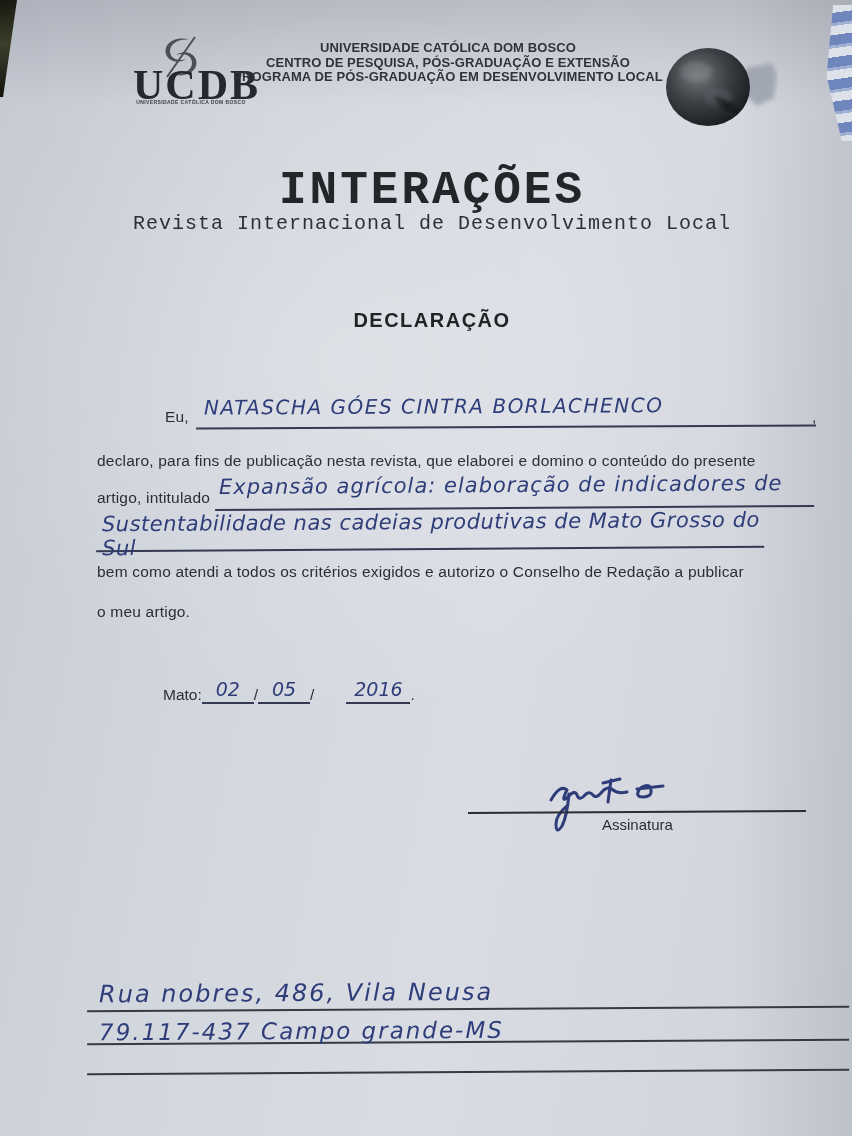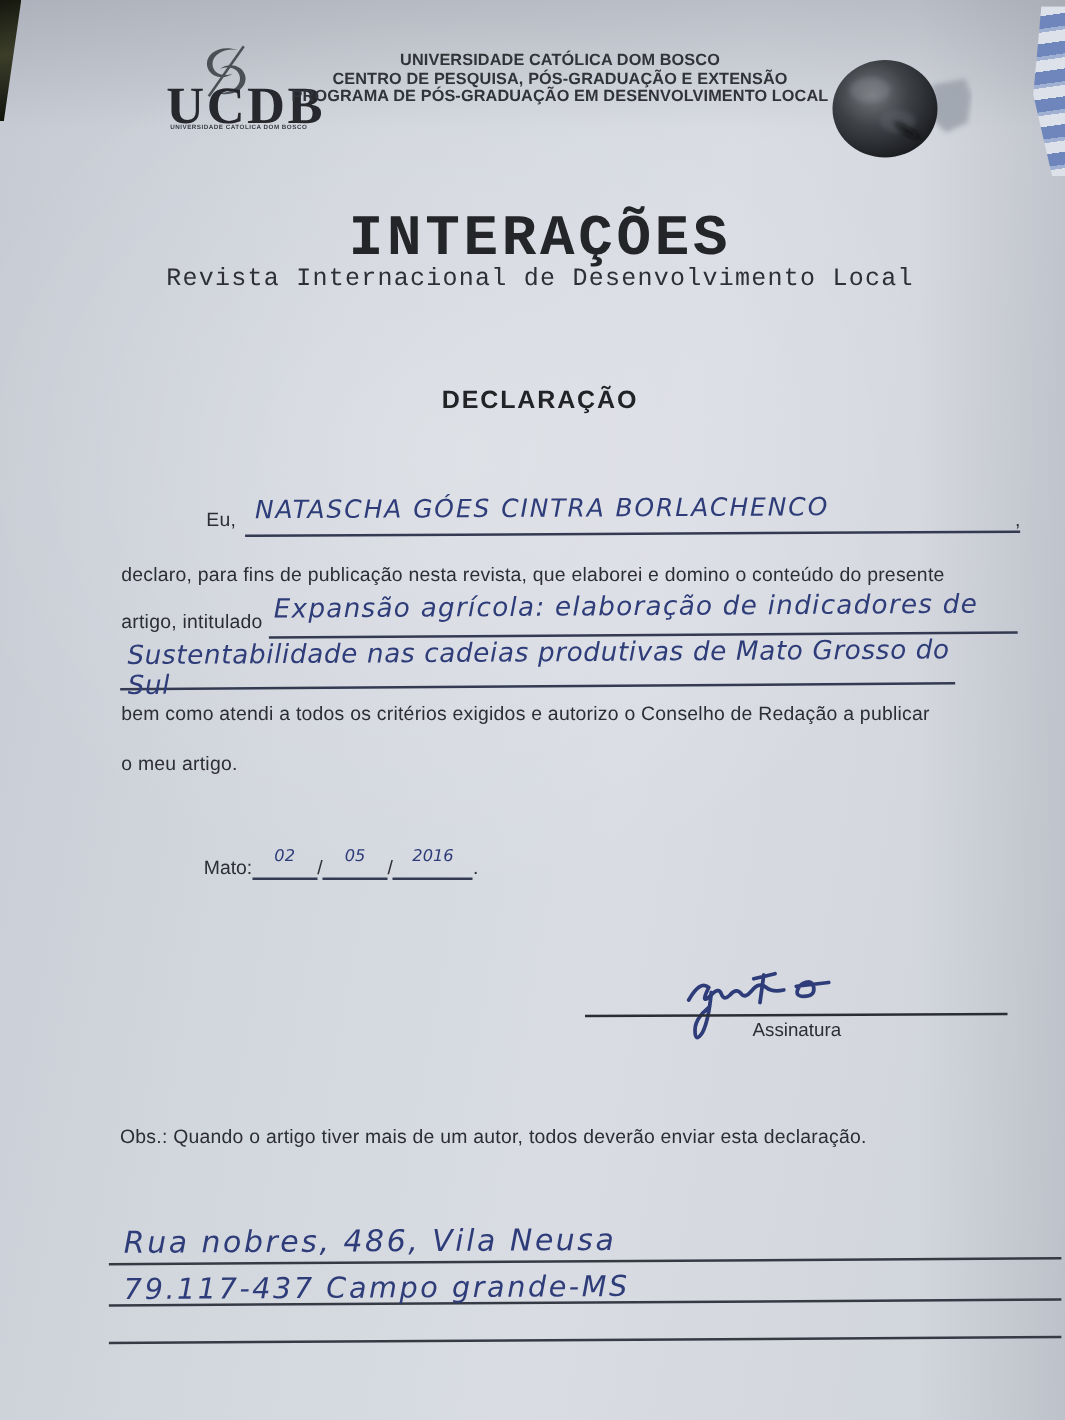--- a/index.html
+++ b/index.html
@@ -45,21 +45,21 @@
   
   .bodyline{font-size:15.5px;letter-spacing:.2px;color:#2c2e33;white-space:nowrap;}
   .ink{font-family:"DejaVu Sans",sans-serif;font-style:italic;color:#2e3d79;}
   .fill{border-bottom:2px solid #333a52;}
   .name-field{left:196px;top:394px;width:612px;height:32px;font-size:20px;letter-spacing:1.5px;padding-left:8px;transform:rotate(-.3deg);}
   .comma-end{left:812px;top:408px;}
   .title-field1{left:215px;top:473px;width:595px;height:34px;font-size:21px;letter-spacing:1px;padding-left:4px;transform:rotate(-.4deg);}
   .title-field2{left:96px;top:510px;width:662px;height:38px;font-size:21px;letter-spacing:.5px;padding-left:6px;transform:rotate(-.4deg);}
   .date-row{left:163px;top:678px;font-size:15.5px;color:#2c2e33;}
   .date-cell{display:inline-block;border-bottom:2px solid #333a52;text-align:center;
-    font-family:"DejaVu Sans",sans-serif;font-style:italic;font-size:13px;color:#2e3d79;
+    font-family:"DejaVu Sans",sans-serif;font-style:italic;font-size:19px;color:#2e3d79;
     height:24px;vertical-align:bottom;}
   
   .sig-rule{left:468px;top:811px;width:338px;border-top:2px solid #2a2d33;transform:rotate(-.3deg);}
   .sig-scribble{left:545px;top:770px;}
   .sig-label{left:602px;top:816px;font-size:15px;color:#2c2e33;}
   
   .obs{left:96px;top:901px;}
   .addr-note{left:93px;top:941px;font-size:15px;}
   .addr-row{left:87px;width:762px;border-bottom:2.5px solid #363a45;transform:rotate(-.35deg);}
   .addr-ink{position:absolute;left:12px;bottom:2px;white-space:nowrap;
@@ -124,37 +124,36 @@
   <div class="abs bodyline comma-end">,</div>
 
   <div class="abs bodyline" style="left:97px;top:452px;">declaro, para fins de publicação nesta revista, que elaborei e domino o conteúdo do presente</div>
   <div class="abs bodyline" style="left:97px;top:489px;">artigo, intitulado</div>
   <div class="abs ink fill title-field1">Expansão agrícola: elaboração de indicadores de</div>
   <div class="abs ink fill title-field2">Sustentabilidade nas cadeias produtivas de Mato Grosso do Sul</div>
   <div class="abs bodyline" style="left:97px;top:563px;">bem como atendi a todos os critérios exigidos e autorizo o Conselho de Redação a publicar</div>
   <div class="abs bodyline" style="left:97px;top:603px;">o meu artigo.</div>
 
   <div class="abs date-row">
-    <span>Mato:</span><span class="date-cell" style="width:52px;">02</span><span>/</span><span class="date-cell" style="width:52px;">05</span><span>/</span><span class="date-cell" style="width:64px;">2016</span><span>.</span>
+    <span>Mato:</span><span class="date-cell" style="width:52px;">02</span><span>/</span><span class="date-cell" style="width:52px;">05</span><span>/</span><span class="date-cell" style="width:64px;margin-left:32px;">2016</span><span>.</span>
   </div>
 
   <div class="abs sig-scribble">
     <svg width="124" height="66" viewBox="0 0 124 66">
       <g stroke="#2e3d79" stroke-width="3" fill="none" stroke-linecap="round" stroke-linejoin="round">
         <path d="M6,30 q9,-16 16,-10 q-7,14 1,7 q7,-8 9,-2 q2,6 7,1 q5,-6 9,-1 q3,4 8,-2 q6,-8 12,-3 q5,4 14,2"></path>
         <path d="M24,24 q-2,22 -7,32 q-6,9 -6,-2 q0,-9 11,-18"></path>
         <path d="M66,10 l-3,22 M58,13 l17,-4"></path>
         <path d="M97,17 q8,-4 9,3 q1,7 -8,7 q-8,0 -4,-7 q3,-5 9,-3 M92,19 l26,-3"></path>
       </g>
     </svg>
   </div>
   <div class="abs sig-rule"></div>
   <div class="abs sig-label">Assinatura</div>
 
-  <div class="abs bodyline obs">Obs.: Quando o artigo tiver mais de um autor, todos deverão enviar esta declaração.</div>
 
   <div class="abs addr-row addr1">
     <span class="addr-ink">Rua nobres, 486, Vila Neusa</span>
   </div>
   <div class="abs addr-row addr2">
     <span class="addr-ink">79.117-437  Campo grande-MS</span>
   </div>
   <div class="abs addr-row addr3"></div>
 
 </div>

